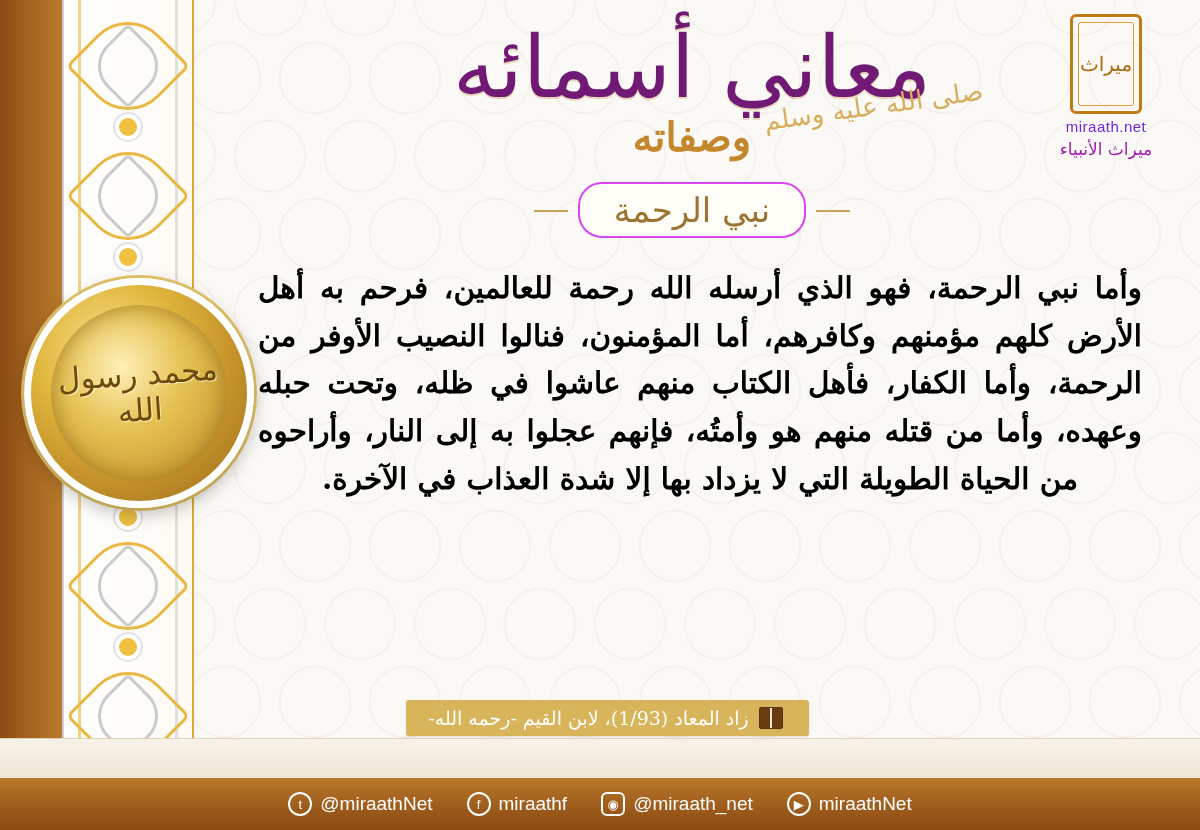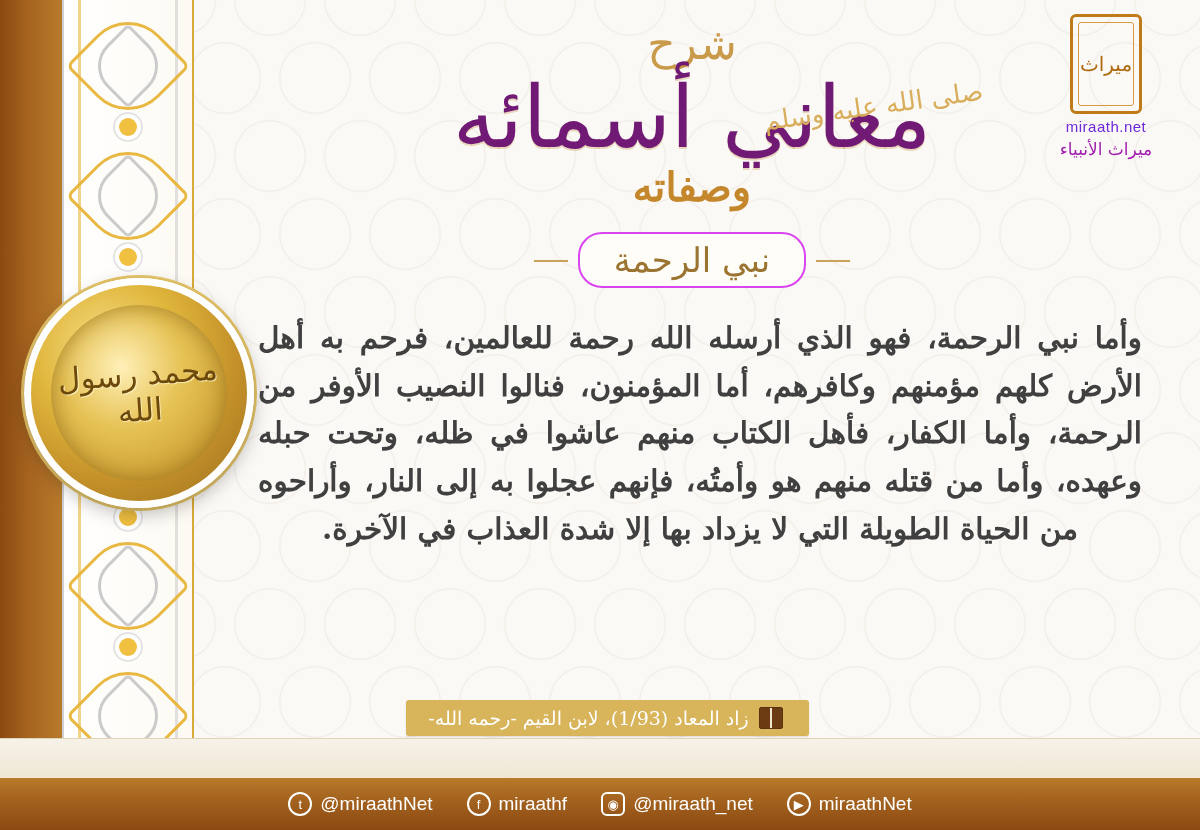--- a/index.html
+++ b/index.html
@@ -244,21 +244,21 @@
     color: #9a7430;
     background: #fffdf8;
   }
 
   
   .body-text {
     margin: 22px 4px 0 20px;
     font-family: "DejaVu Serif", serif;
     font-size: 29.5px;
     line-height: 1.62;
-    color: #404040;
+    color: #000000;
     text-align: justify;
     text-align-last: center;
     font-weight: bold;
     direction: rtl;
   }
 
   
   .source {
     position: absolute;
     left: 15px; right: 0; bottom: 92px;
@@ -343,21 +343,20 @@
   </div>
 
   <div class="logo">
     <div class="logo-mark">ميراث</div>
     <div class="logo-site">miraath.net</div>
     <div class="logo-ar">ميراث الأنبياء</div>
   </div>
 
   <div class="content">
 
-    <div class="kicker">شرح</div>
 
     <div class="title-main">معاني أسمائه</div>
 
     <div class="salawat">صلى الله عليه وسلم</div>
 
     <div class="title-sub">وصفاته</div>
 
     <div class="badge-wrap">
       <span class="badge">نبي الرحمة</span>
     </div>

